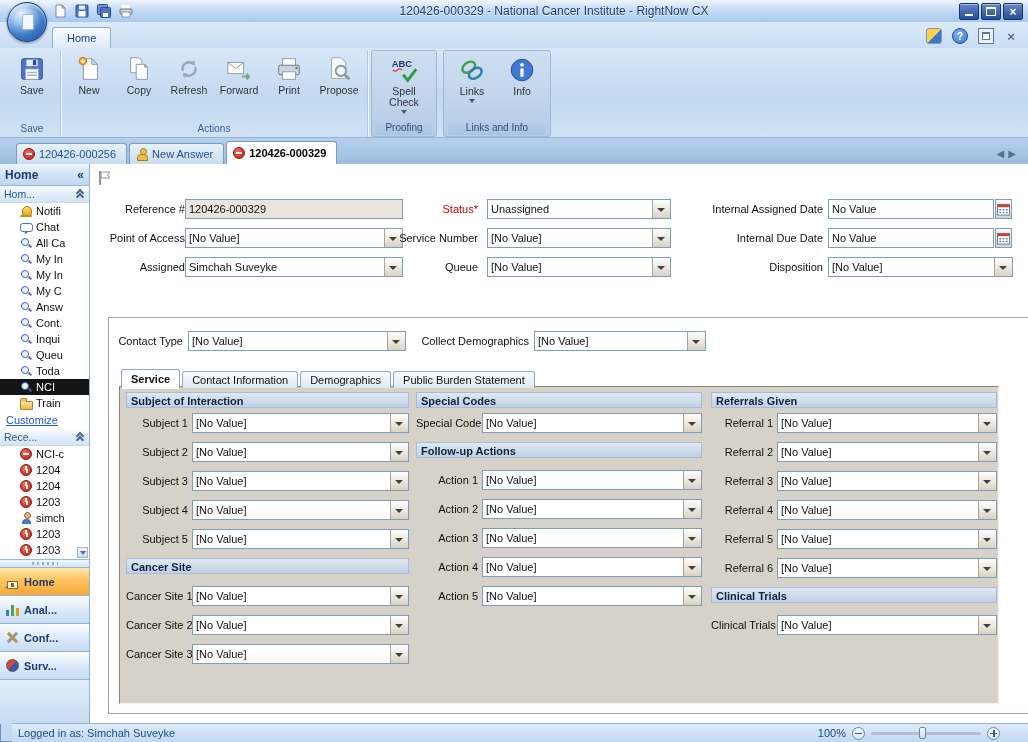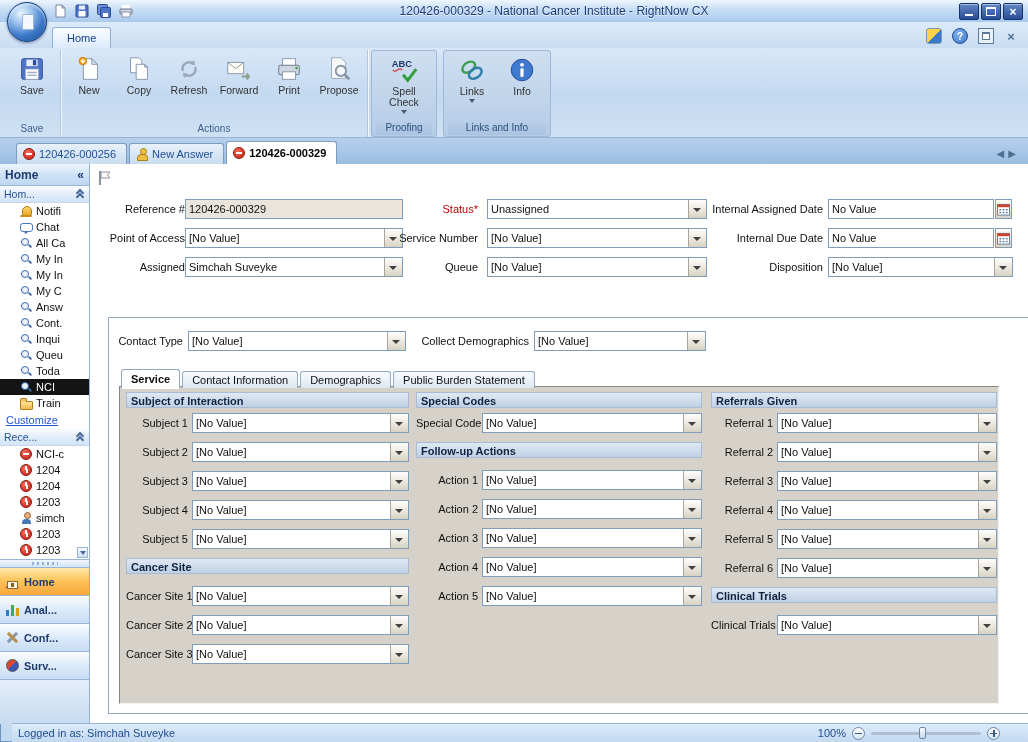--- a/index.html
+++ b/index.html
@@ -113,21 +113,21 @@
   .tbox{position:absolute;height:20px;border:1px solid #7f9db9;background:#fff;box-sizing:border-box;line-height:18px;padding:0 3px;overflow:hidden;white-space:nowrap;}
   .tbox.ro{background:#e9e5dd;}
   .combo{display:flex;height:20px;border:1px solid #7f9db9;background:#fff;box-sizing:border-box;}
   .combo.abs{position:absolute;}
   .combo .cv{flex:1;line-height:18px;padding:0 3px;overflow:hidden;white-space:nowrap;}
   .combo .cb{flex:none;width:17px;background:linear-gradient(#fefefd,#e9e5da 60%,#d7d2c4);border-left:1px solid #aaa49a;position:relative;}
   .combo .cb::after{content:"";position:absolute;left:4px;top:8px;border:4px solid transparent;border-top:4px solid #404040;}
   .calbtn{position:absolute;height:20px;border:1px solid #7f9db9;background:linear-gradient(#fdfdfb,#d8d4ca);box-sizing:border-box;display:flex;align-items:center;justify-content:center;}
   .row1{top:35px;} .row2{top:64px;} .row3{top:93px;}
   .lblA{left:5px;width:90px;} .fldA{left:95px;width:218px;}
-  .lblB{left:300px;width:88px;} .fldB{left:397px;width:220px;}
+  .lblB{left:300px;width:88px;} .fldB{left:397px;width:184px;}
   .lblC{left:605px;width:128px;} .fldC{left:738px;width:166px;} .fldC3{left:738px;width:185px;}
   .calC{left:905px;width:17px;}
 
   .dtabs1{position:absolute;left:28px;top:136px;display:flex;align-items:flex-end;z-index:3;}
   .dtabs2{position:absolute;left:12px;top:51px;display:flex;align-items:flex-end;z-index:3;}
   .xtab{height:16px;line-height:16px;padding:0 9px;border:1px solid #93a8c2;border-bottom:none;border-radius:3px 3px 0 0;background:linear-gradient(#f8fbfe,#dee8f2);margin-right:2px;white-space:nowrap;}
   .xtab.active{height:18px;line-height:18px;background:#fff;font-weight:bold;margin-bottom:-1px;border-bottom:1px solid #fff;}
   .detailbox{position:absolute;left:18px;top:153px;width:1004px;height:397px;border:1px solid #98a8bc;background:#fff;box-sizing:border-box;}
   .l-ct{left:4px;top:13px;width:70px;} .f-ct{left:79px;top:13px;width:218px;}
   .l-cd{left:298px;top:13px;width:122px;} .f-cd{left:425px;top:13px;width:172px;}

